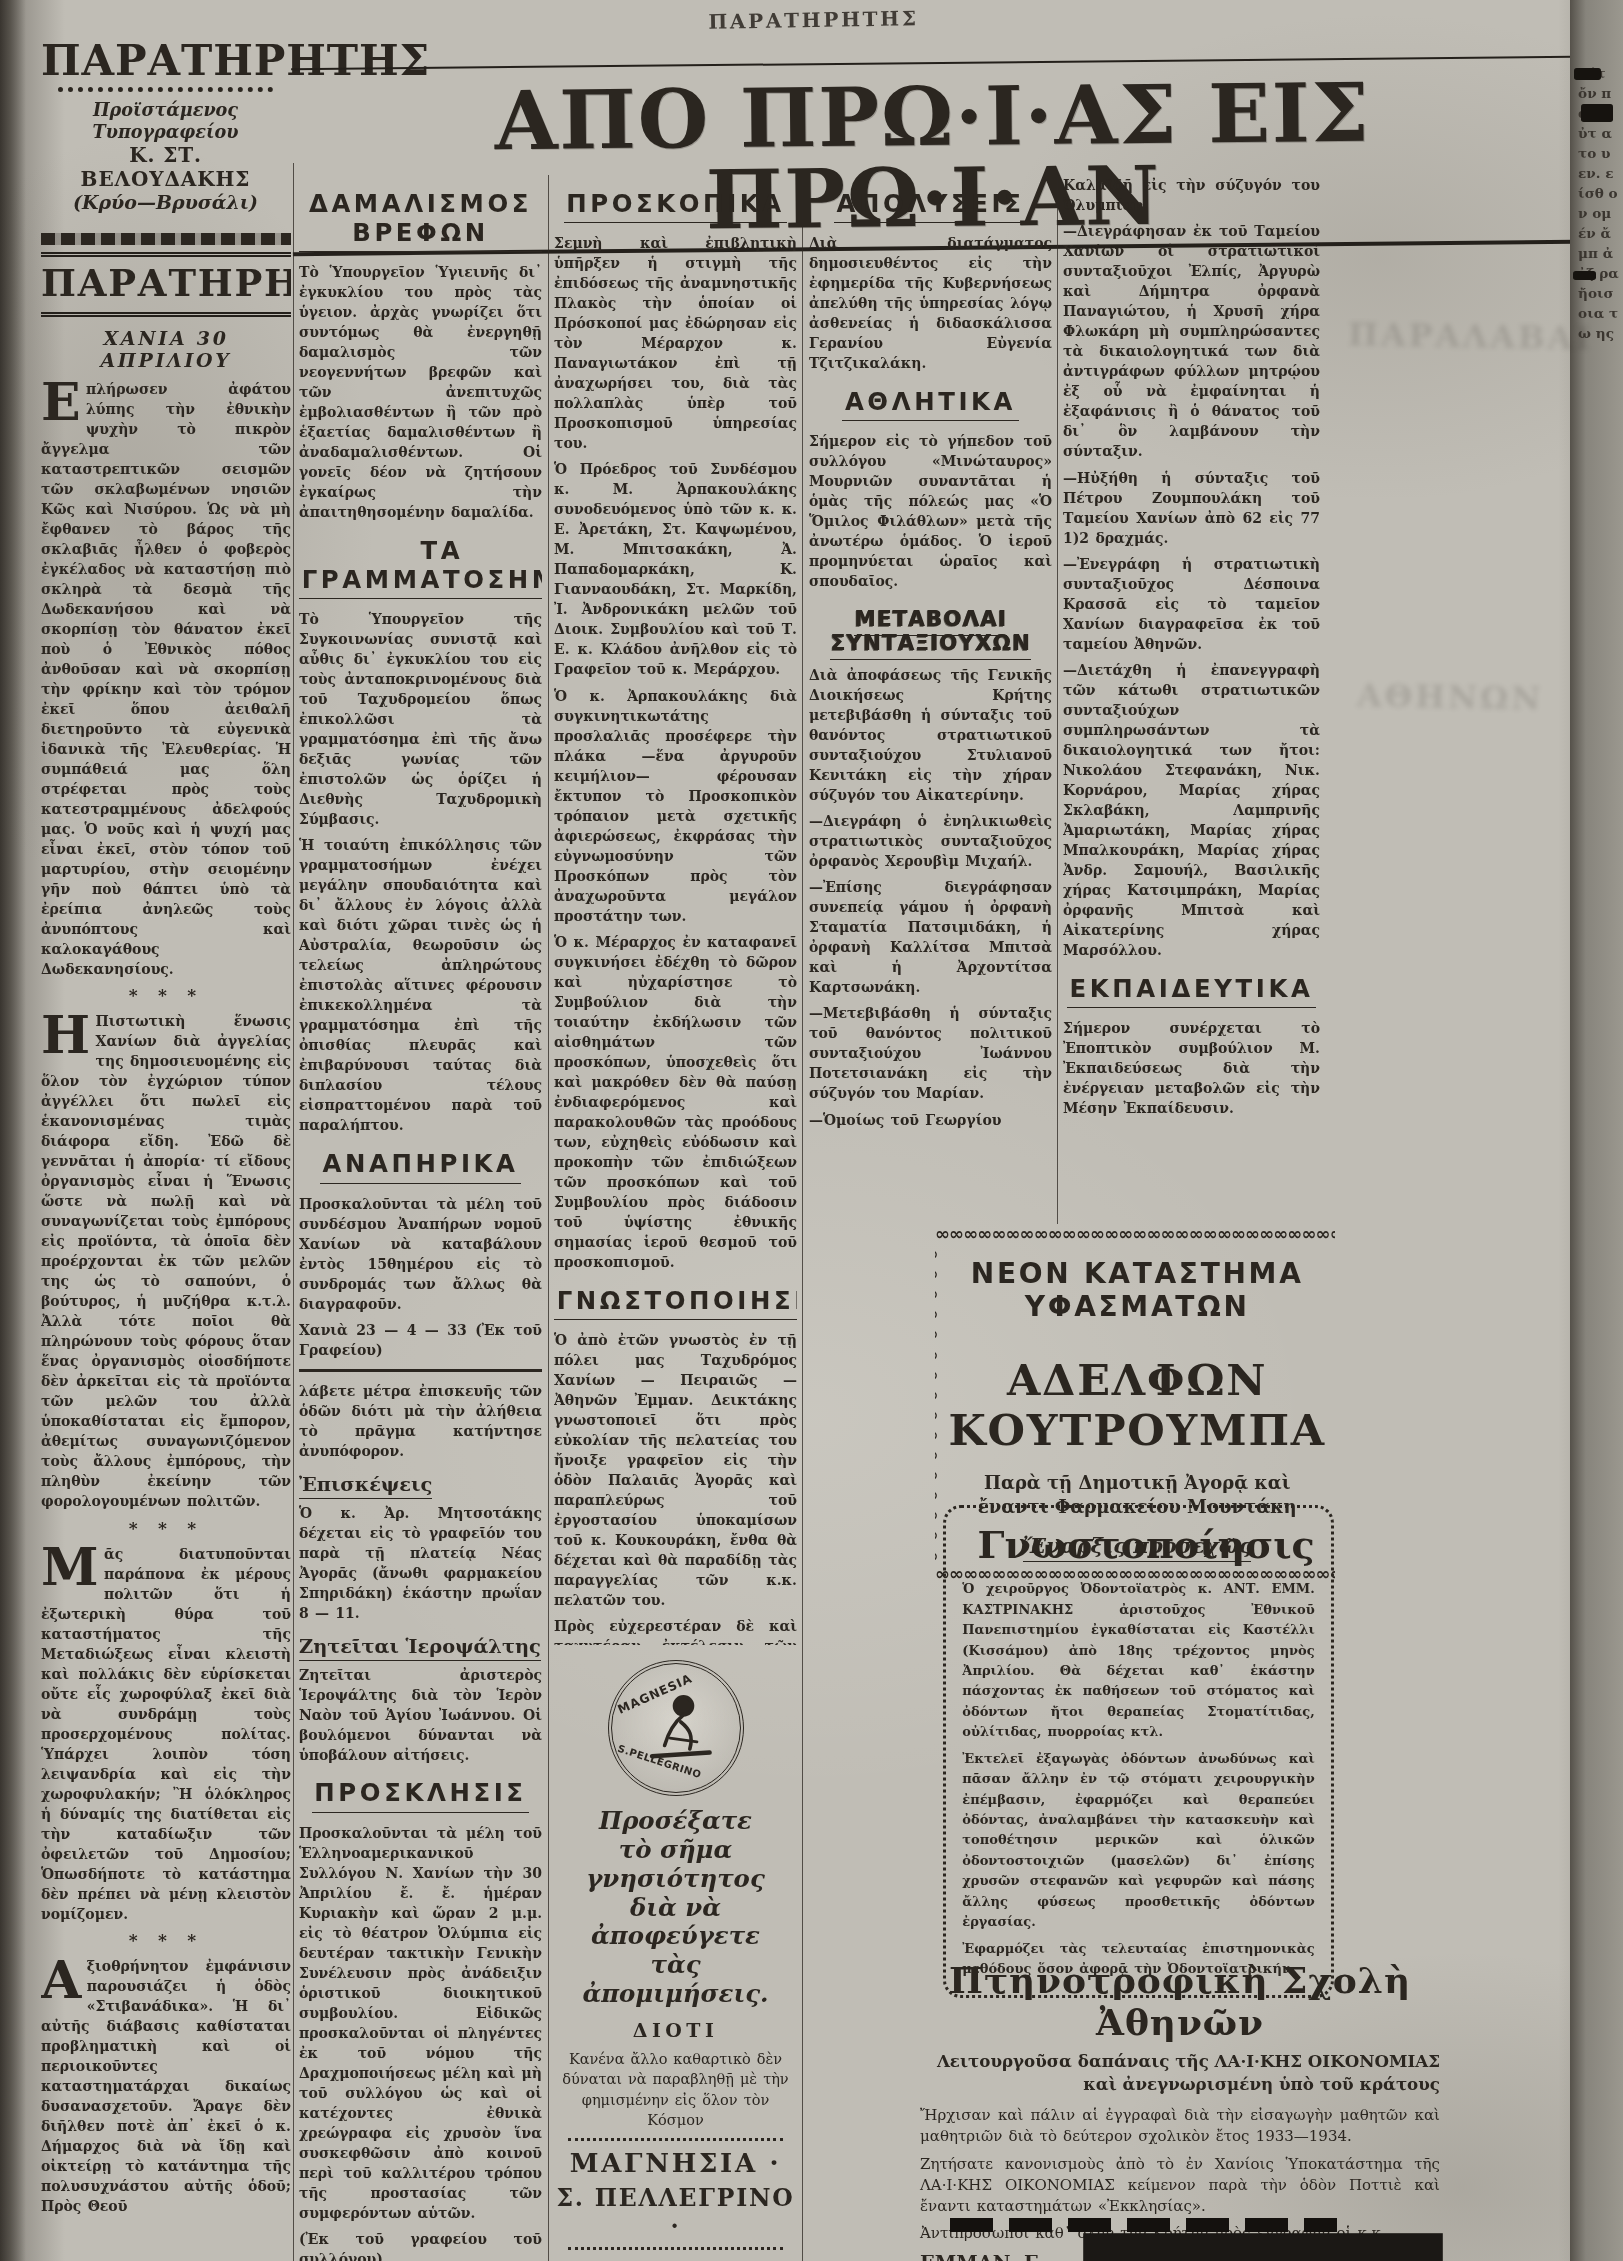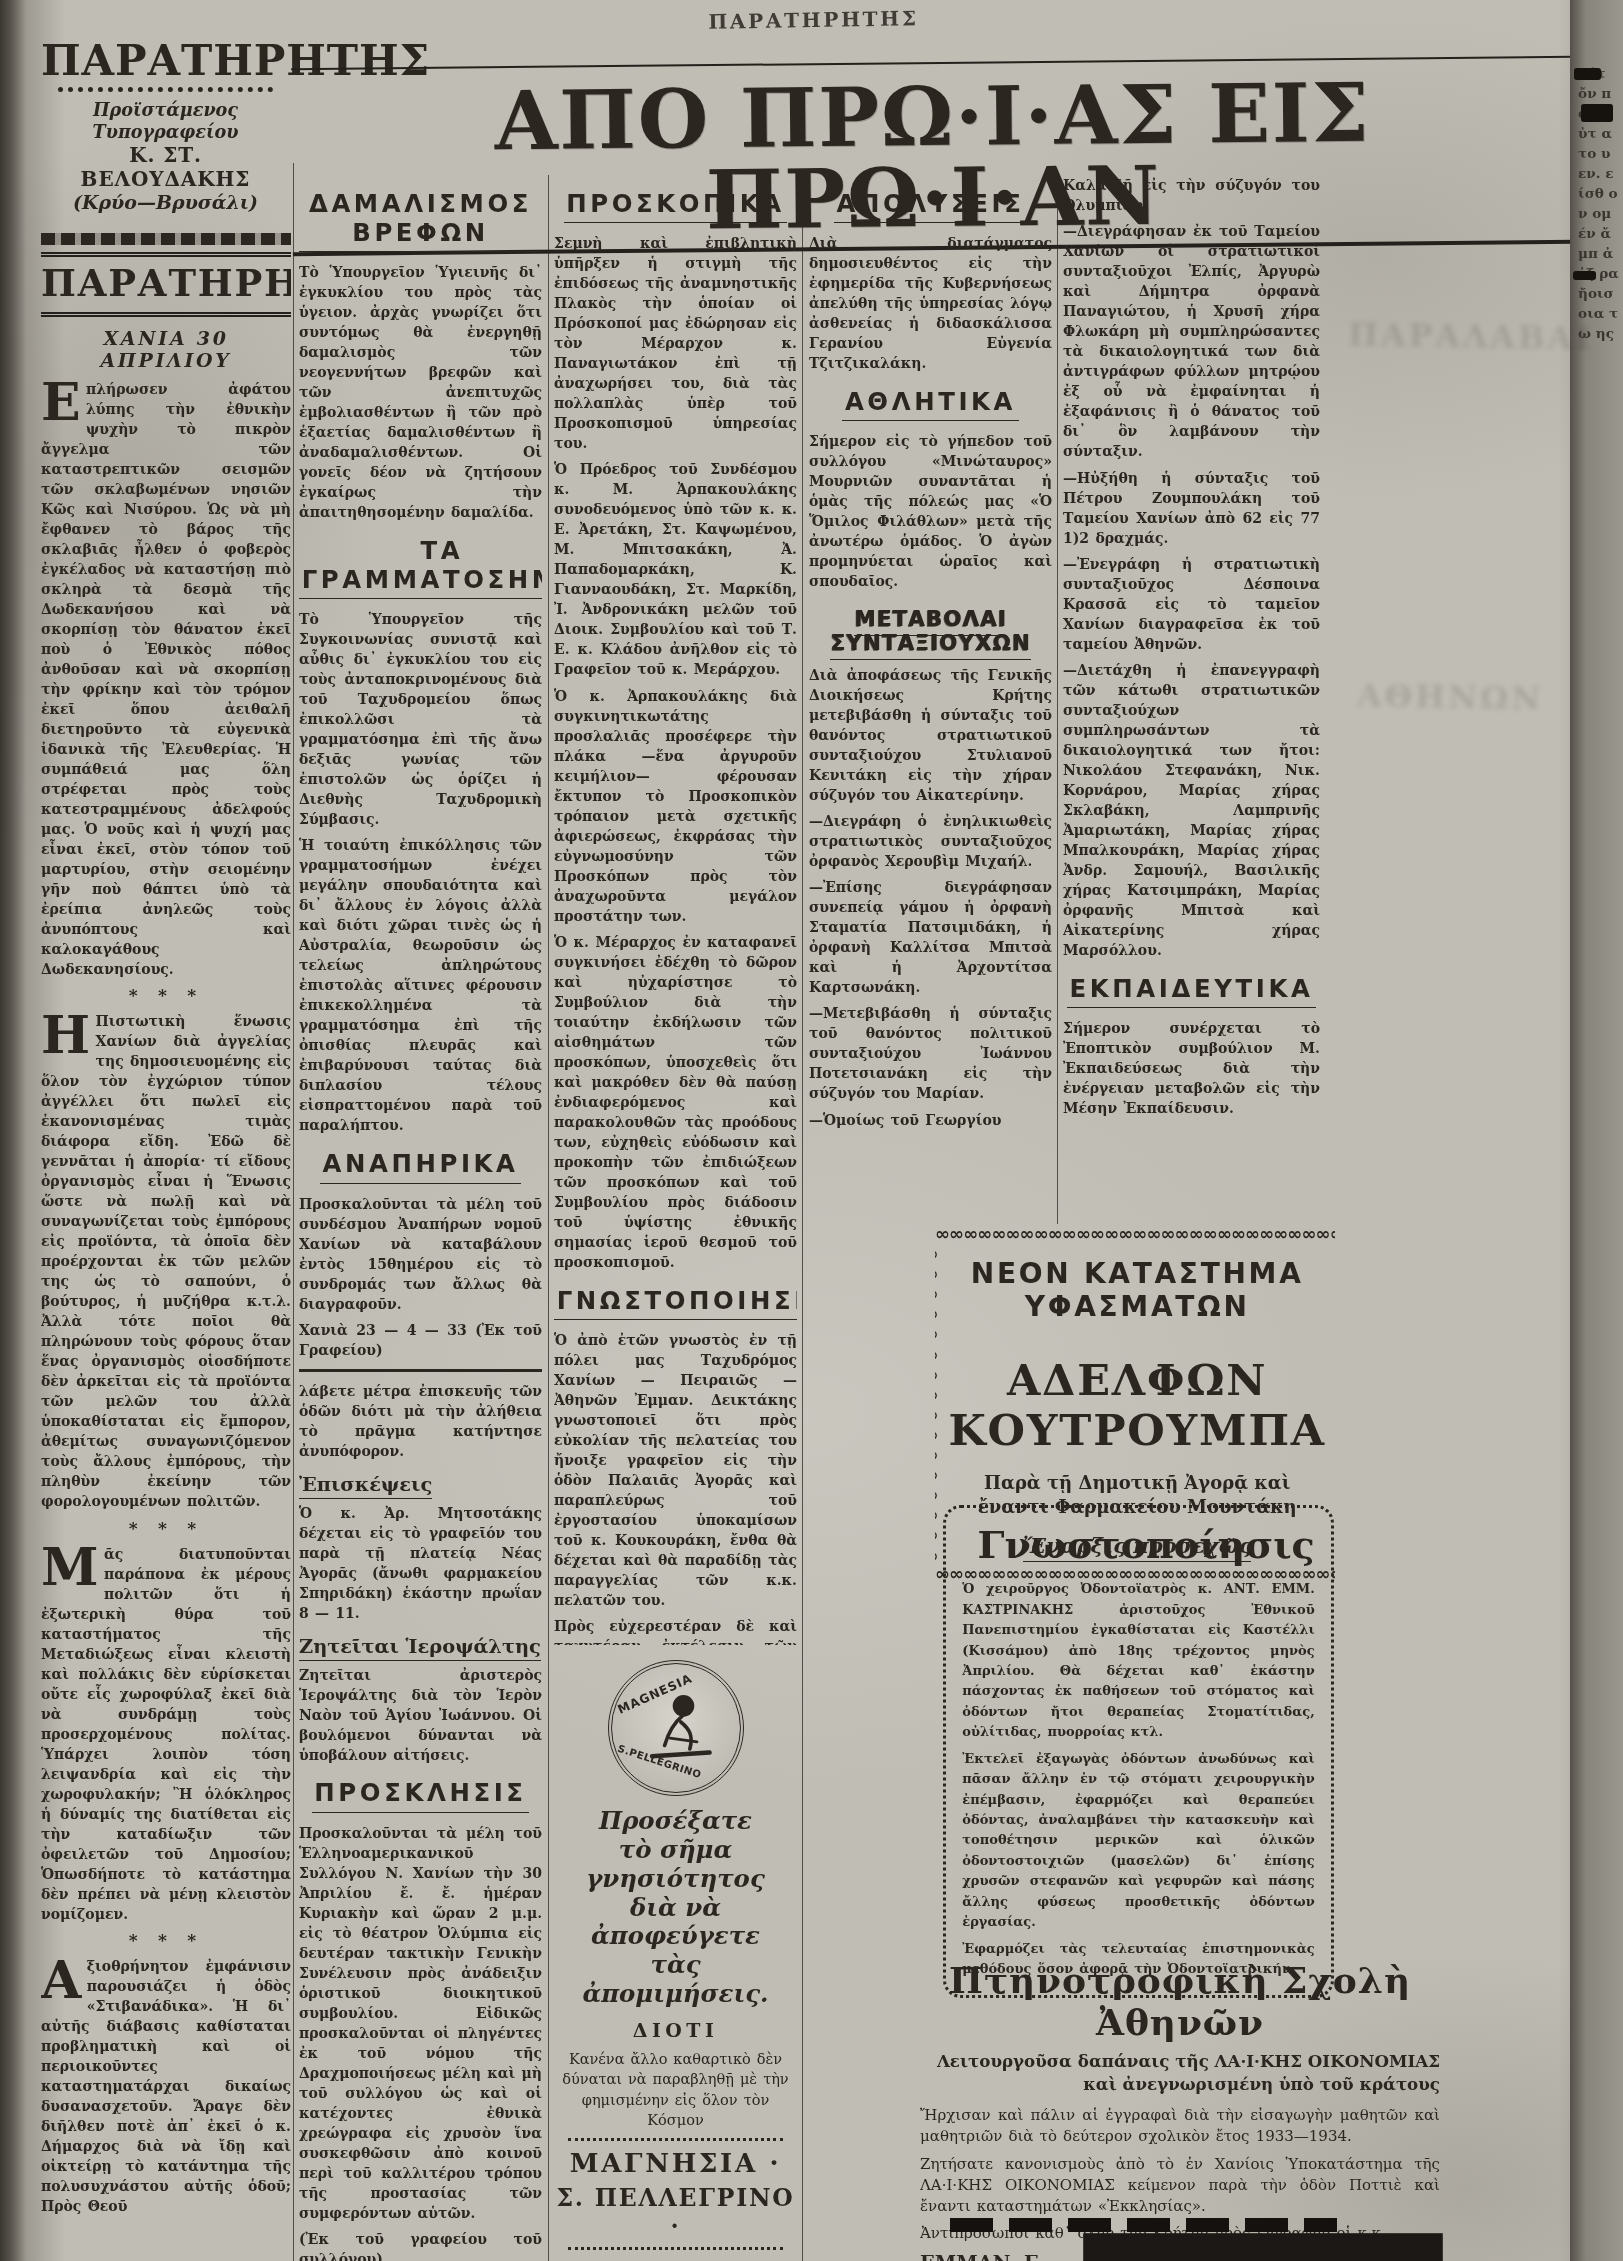--- a/index.html
+++ b/index.html
@@ -148,21 +148,21 @@
       <div class="p">Ὁ κ. Ἀρπακουλάκης διὰ συγκινητικωτάτης προσλαλιᾶς προσέφερε τὴν πλάκα —ἕνα ἀργυροῦν κειμήλιον— φέρουσαν ἔκτυπον τὸ Προσκοπικὸν τρόπαιον μετὰ σχετικῆς ἀφιερώσεως, ἐκφράσας τὴν εὐγνωμοσύνην τῶν Προσκόπων πρὸς τὸν ἀναχωροῦντα μεγάλον προστάτην των.</div>
       <div class="p">Ὁ κ. Μέραρχος ἐν καταφανεῖ συγκινήσει ἐδέχθη τὸ δῶρον καὶ ηὐχαρίστησε τὸ Συμβούλιον διὰ τὴν τοιαύτην ἐκδήλωσιν τῶν αἰσθημάτων τῶν προσκόπων, ὑποσχεθεὶς ὅτι καὶ μακρόθεν δὲν θὰ παύσῃ ἐνδιαφερόμενος καὶ παρακολουθῶν τὰς προόδους των, εὐχηθεὶς εὐόδωσιν καὶ προκοπὴν τῶν ἐπιδιώξεων τῶν προσκόπων καὶ τοῦ Συμβουλίου πρὸς διάδοσιν τοῦ ὑψίστης ἐθνικῆς σημασίας ἱεροῦ θεσμοῦ τοῦ προσκοπισμοῦ.</div>
       <div class="h"><span>ΓΝΩΣΤΟΠΟΙΗΣΙΣ</span></div>
       <div class="p">Ὁ ἀπὸ ἐτῶν γνωστὸς ἐν τῇ πόλει μας Ταχυδρόμος Χανίων — Πειραιῶς — Ἀθηνῶν Ἐμμαν. Δεικτάκης γνωστοποιεῖ ὅτι πρὸς εὐκολίαν τῆς πελατείας του ἤνοιξε γραφεῖον εἰς τὴν ὁδὸν Παλαιᾶς Ἀγορᾶς καὶ παραπλεύρως τοῦ ἐργοστασίου ὑποκαμίσων τοῦ κ. Κουκουράκη, ἔνθα θὰ δέχεται καὶ θὰ παραδίδῃ τὰς παραγγελίας τῶν κ.κ. πελατῶν του.</div>
       <div class="p">Πρὸς εὐχερεστέραν δὲ καὶ ταχυτέραν ἐκτέλεσιν τῶν δοθησομένων παραγγελιῶν ἐκανόνισε τὴν ὥραν ἀναχωρήσεως ἐκ Χανίων ἕκαστον Σάββατον ἀνελλιπῶς καὶ ἐπάνοδον ἑκάστην Τρίτην.</div>
     </div>
   <div class="abs col colblocks" style="left:809px;top:175px;width:243px;height:1045px;">
       <div class="h"><span>ΑΠΟΛΥΣΕΙΣ</span></div>
       <div class="p">Διὰ διατάγματος δημοσιευθέντος εἰς τὴν ἐφημερίδα τῆς Κυβερνήσεως ἀπελύθη τῆς ὑπηρεσίας λόγῳ ἀσθενείας ἡ διδασκάλισσα Γερανίου Εὐγενία Τζιτζικαλάκη.</div>
       <div class="h"><span>ΑΘΛΗΤΙΚΑ</span></div>
-      <div class="p">Σήμερον εἰς τὸ γήπεδον τοῦ συλλόγου «Μινώταυρος» Μουρνιῶν συναντᾶται ἡ ὁμὰς τῆς πόλεώς μας «Ὁ Ὅμιλος Φιλάθλων» μετὰ τῆς ἀνωτέρω ὁμάδος. Ὁ ἀγὼν προμηνύεται ὡραῖος καὶ σπουδαῖος.</div>
+      <div class="p">Σήμερον εἰς τὸ γήπεδον τοῦ συλλόγου «Μινώταυρος» Μουρνιῶν συναντᾶται ἡ ὁμὰς τῆς πόλεώς μας «Ὁ Ὅμιλος Φιλάθλων» μετὰ τῆς ἀνωτέρω ὁμάδος. Ὁ ἱεροῦ προμηνύεται ὡραῖος καὶ σπουδαῖος.</div>
       <div class="hinv"><span>ΜΕΤΑΒΟΛΑΙ ΣΥΝΤΑΞΙΟΥΧΩΝ</span></div>
       <div class="p">Διὰ ἀποφάσεως τῆς Γενικῆς Διοικήσεως Κρήτης μετεβιβάσθη ἡ σύνταξις τοῦ θανόντος στρατιωτικοῦ συνταξιούχου Στυλιανοῦ Κενιτάκη εἰς τὴν χήραν σύζυγόν του Αἰκατερίνην.</div>
       <div class="p">—Διεγράφη ὁ ἐνηλικιωθεὶς στρατιωτικὸς συνταξιοῦχος ὀρφανὸς Χερουβὶμ Μιχαήλ.</div>
       <div class="p">—Ἐπίσης διεγράφησαν συνεπείᾳ γάμου ἡ ὀρφανὴ Σταματία Πατσιμιδάκη, ἡ ὀρφανὴ Καλλίτσα Μπιτσὰ καὶ ἡ Ἀρχοντίτσα Καρτσωνάκη.</div>
       <div class="p">—Μετεβιβάσθη ἡ σύνταξις τοῦ θανόντος πολιτικοῦ συνταξιούχου Ἰωάννου Ποτετσιανάκη εἰς τὴν σύζυγόν του Μαρίαν.</div>
       <div class="p">—Ὁμοίως τοῦ Γεωργίου</div>
     </div>
   <div class="abs col colblocks" style="left:1063px;top:175px;width:257px;height:1045px;">
       <div class="p">Καλαϊδῆ εἰς τὴν σύζυγόν του Ὀλυμπίαν.</div>
       <div class="p">—Διεγράφησαν ἐκ τοῦ Ταμείου Χανίων οἱ στρατιωτικοὶ συνταξιοῦχοι Ἐλπίς, Ἀργυρὼ καὶ Δήμητρα ὀρφανὰ Παναγιώτου, ἡ Χρυσῆ χήρα Φλωκάρη μὴ συμπληρώσαντες τὰ δικαιολογητικά των διὰ ἀντιγράφων φύλλων μητρῴου ἐξ οὗ νὰ ἐμφαίνηται ἡ ἐξαφάνισις ἢ ὁ θάνατος τοῦ δι᾽ ὃν λαμβάνουν τὴν σύνταξιν.</div>

